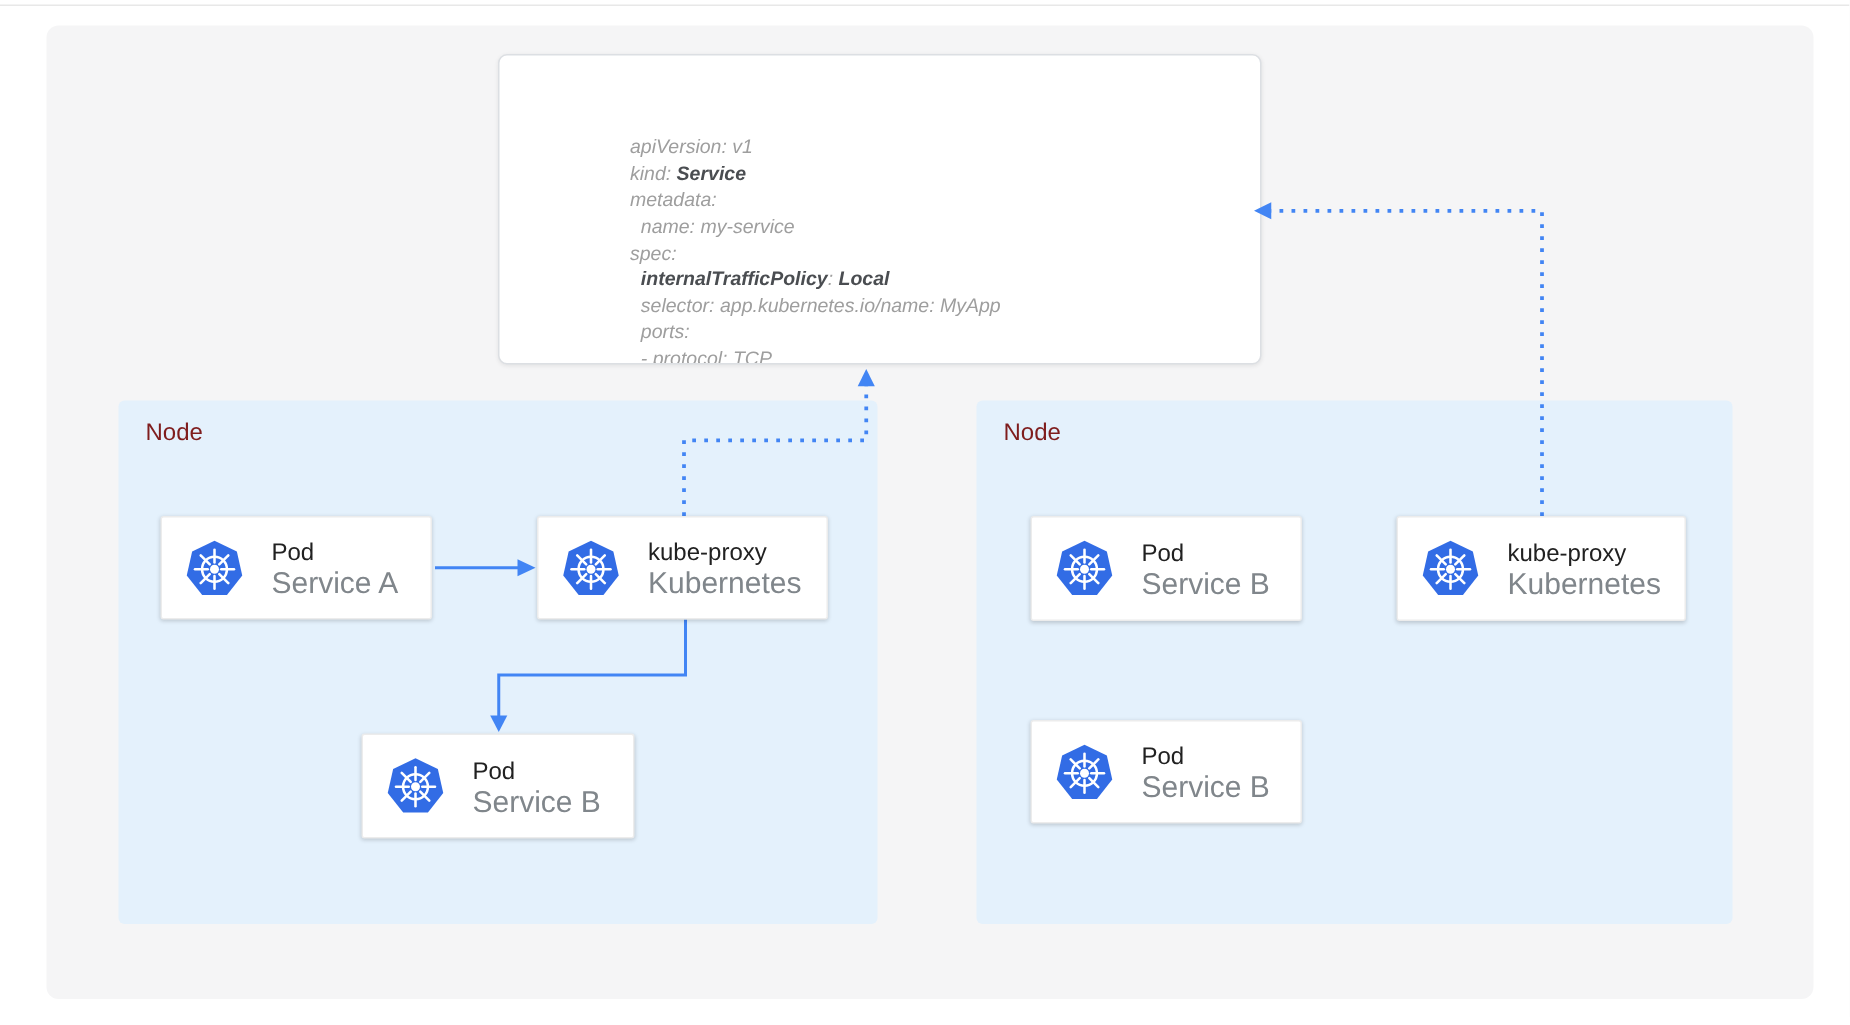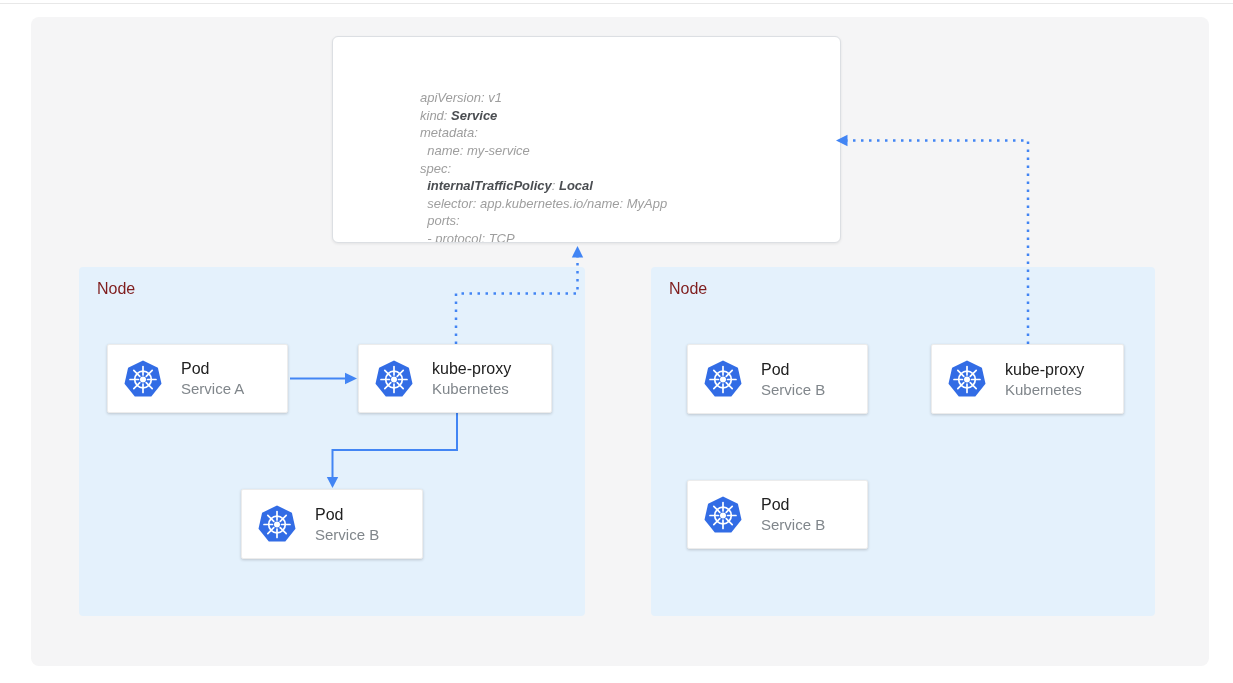--- a/index.html
+++ b/index.html
@@ -56,21 +56,21 @@
     position: absolute;
     background: #ffffff; border-radius: 2px;
     border: 1px solid #ececec;
     box-shadow: 0 1px 3px rgba(0,0,0,0.18);
     display: flex; align-items: center;
     padding-left: 15px; gap: 18px;
   }
   .card .k8s { width: 40px; height: 40px; flex: 0 0 auto; }
   .card .txt { display: flex; flex-direction: column; }
   .card .title { font-size: 16px; color: #212121; line-height: 21px; }
-  .card .subtitle { font-size: 15px; color: #80868b; line-height: 20px; }
+  .card .subtitle { font-size: 20px; color: #80868b; line-height: 20px; }
 
   .card-l-pod-a { left: 107px; top: 344px; width: 181px; height: 69px; }
   .card-l-kube  { left: 358px; top: 344px; width: 194px; height: 69px; }
   .card-l-pod-b { left: 241px; top: 489px; width: 182px; height: 70px; }
   .card-r-pod-b1{ left: 687px; top: 344px; width: 181px; height: 70px; }
   .card-r-kube  { left: 931px; top: 344px; width: 193px; height: 70px; }
   .card-r-pod-b2{ left: 687px; top: 480px; width: 181px; height: 69px; }
 
   .arrows {
     position: absolute; inset: 0; width: 1233px; height: 683px;

